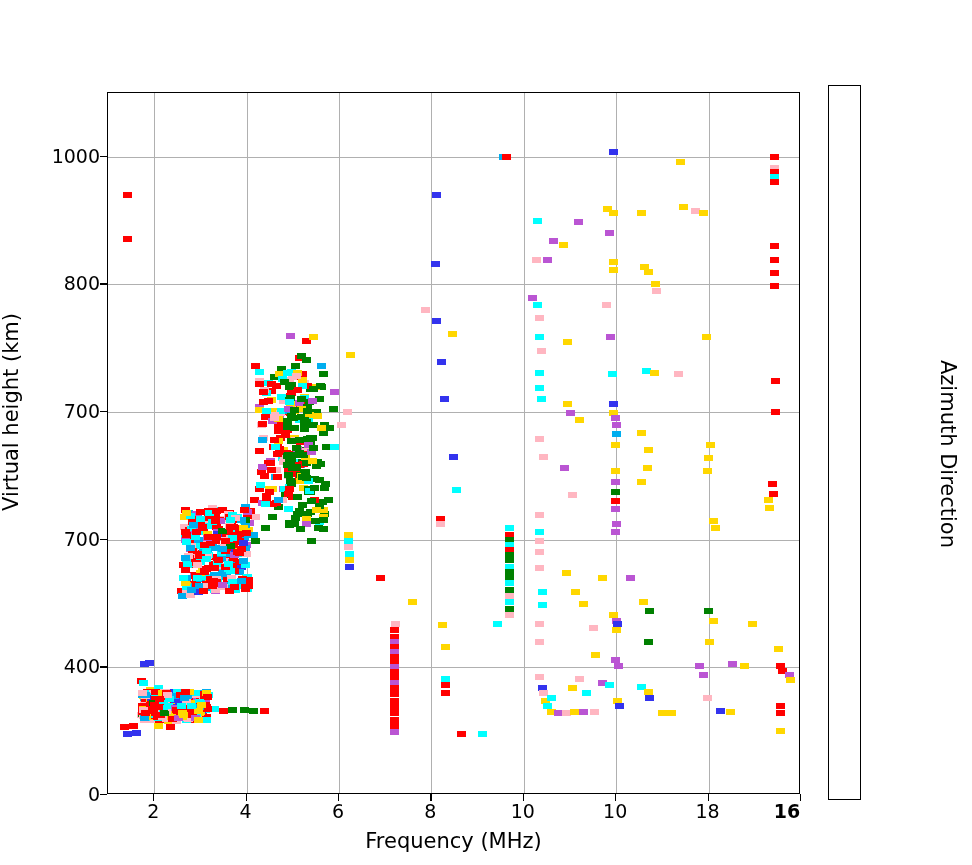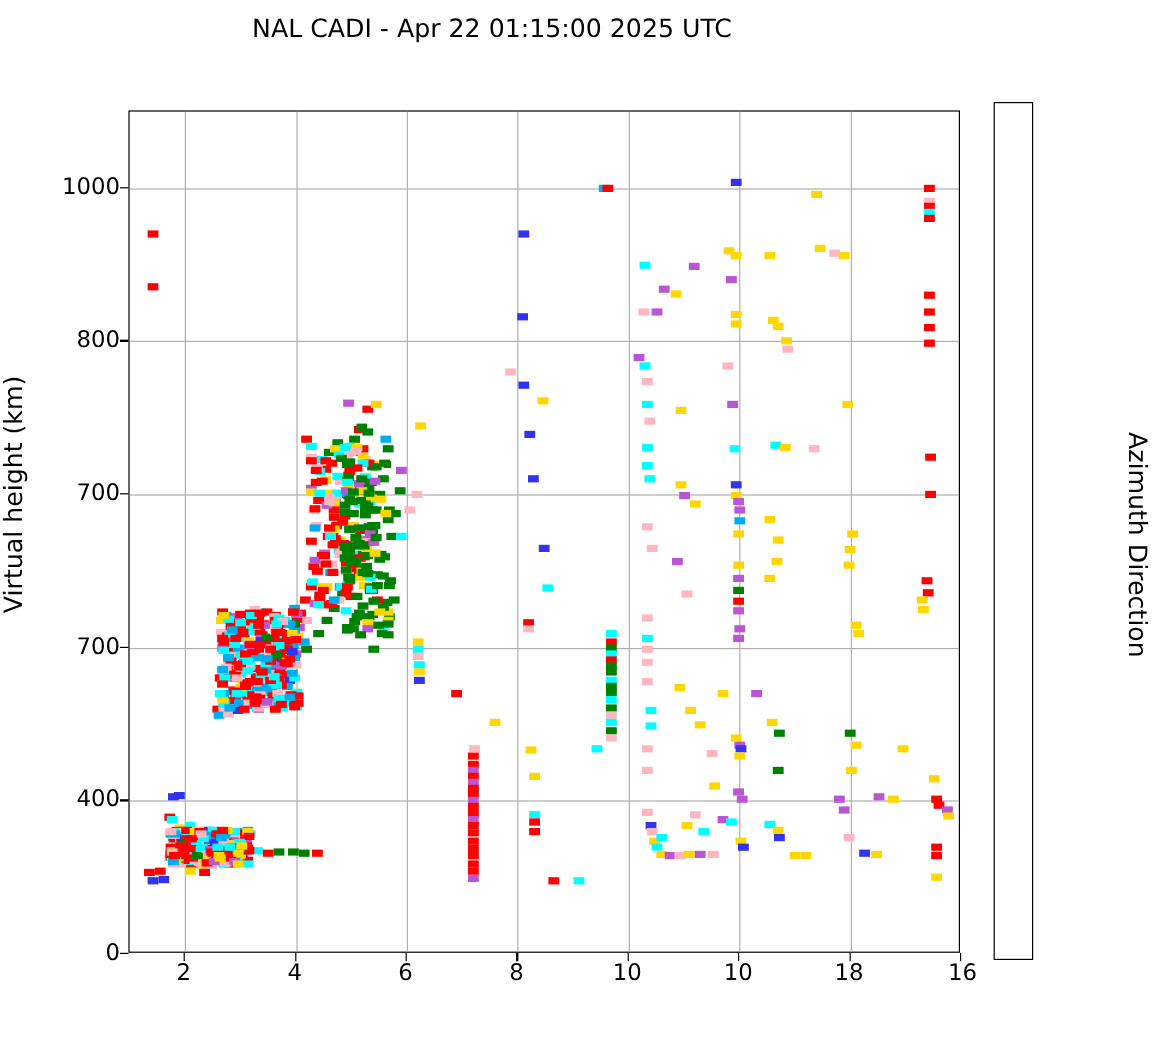--- a/index.html
+++ b/index.html
@@ -125,21 +125,20 @@
   
   .mark {
     position: absolute;
   }
 </style>
 </head>
 <body>
 
 <div id="figure">
 
-  <div id="chart-title">NAL CADI - Apr 22 01:15:00 2025 UTC</div>
 
   <div id="plot-area">
     <div id="gridlines">
         <div class="grid-v" style="left: 46px;"></div>
         <div class="grid-v" style="left: 139px;"></div>
         <div class="grid-v" style="left: 231px;"></div>
         <div class="grid-v" style="left: 323px;"></div>
         <div class="grid-v" style="left: 416px;"></div>
         <div class="grid-v" style="left: 508px;"></div>
         <div class="grid-v" style="left: 601px;"></div>
@@ -1258,33 +1257,34 @@
     </div>
 
   <div id="xtick-labels">
       <div class="xtick-label" style="left: 46.2px;">2</div>
       <div class="xtick-label" style="left: 138.6px;">4</div>
       <div class="xtick-label" style="left: 231px;">6</div>
       <div class="xtick-label" style="left: 323.4px;">8</div>
       <div class="xtick-label" style="left: 415.8px;">10</div>
       <div class="xtick-label" style="left: 508.2px;">10</div>
       <div class="xtick-label" style="left: 600.6px;">18</div>
-      <div class="xtick-label" style="left: 695px;">16</div>
+      <div class="xtick-label" style="left: 680px; font-weight: bold;">16</div>
     </div>
   <div id="xtickmarks">
       <div class="tickmark-x" style="left: 153.2px;"></div>
       <div class="tickmark-x" style="left: 245.6px;"></div>
       <div class="tickmark-x" style="left: 338px;"></div>
       <div class="tickmark-x" style="left: 430.4px;"></div>
       <div class="tickmark-x" style="left: 522.8px;"></div>
       <div class="tickmark-x" style="left: 615.2px;"></div>
       <div class="tickmark-x" style="left: 707.6px;"></div>
       <div class="tickmark-x" style="left: 800px;"></div>
     </div>
 
+  <div id="xlabel">Frequency (MHz)</div>
   <div id="ylabel">Virtual height (km)</div>
 
   <div id="colorbar-wrap"></div>
   <div id="colorbar-ticks"></div>
   <div id="colorbar-labels"></div>
   <div id="cb-title">Azimuth Direction</div>
 
 </div>
 
 </body></html>

